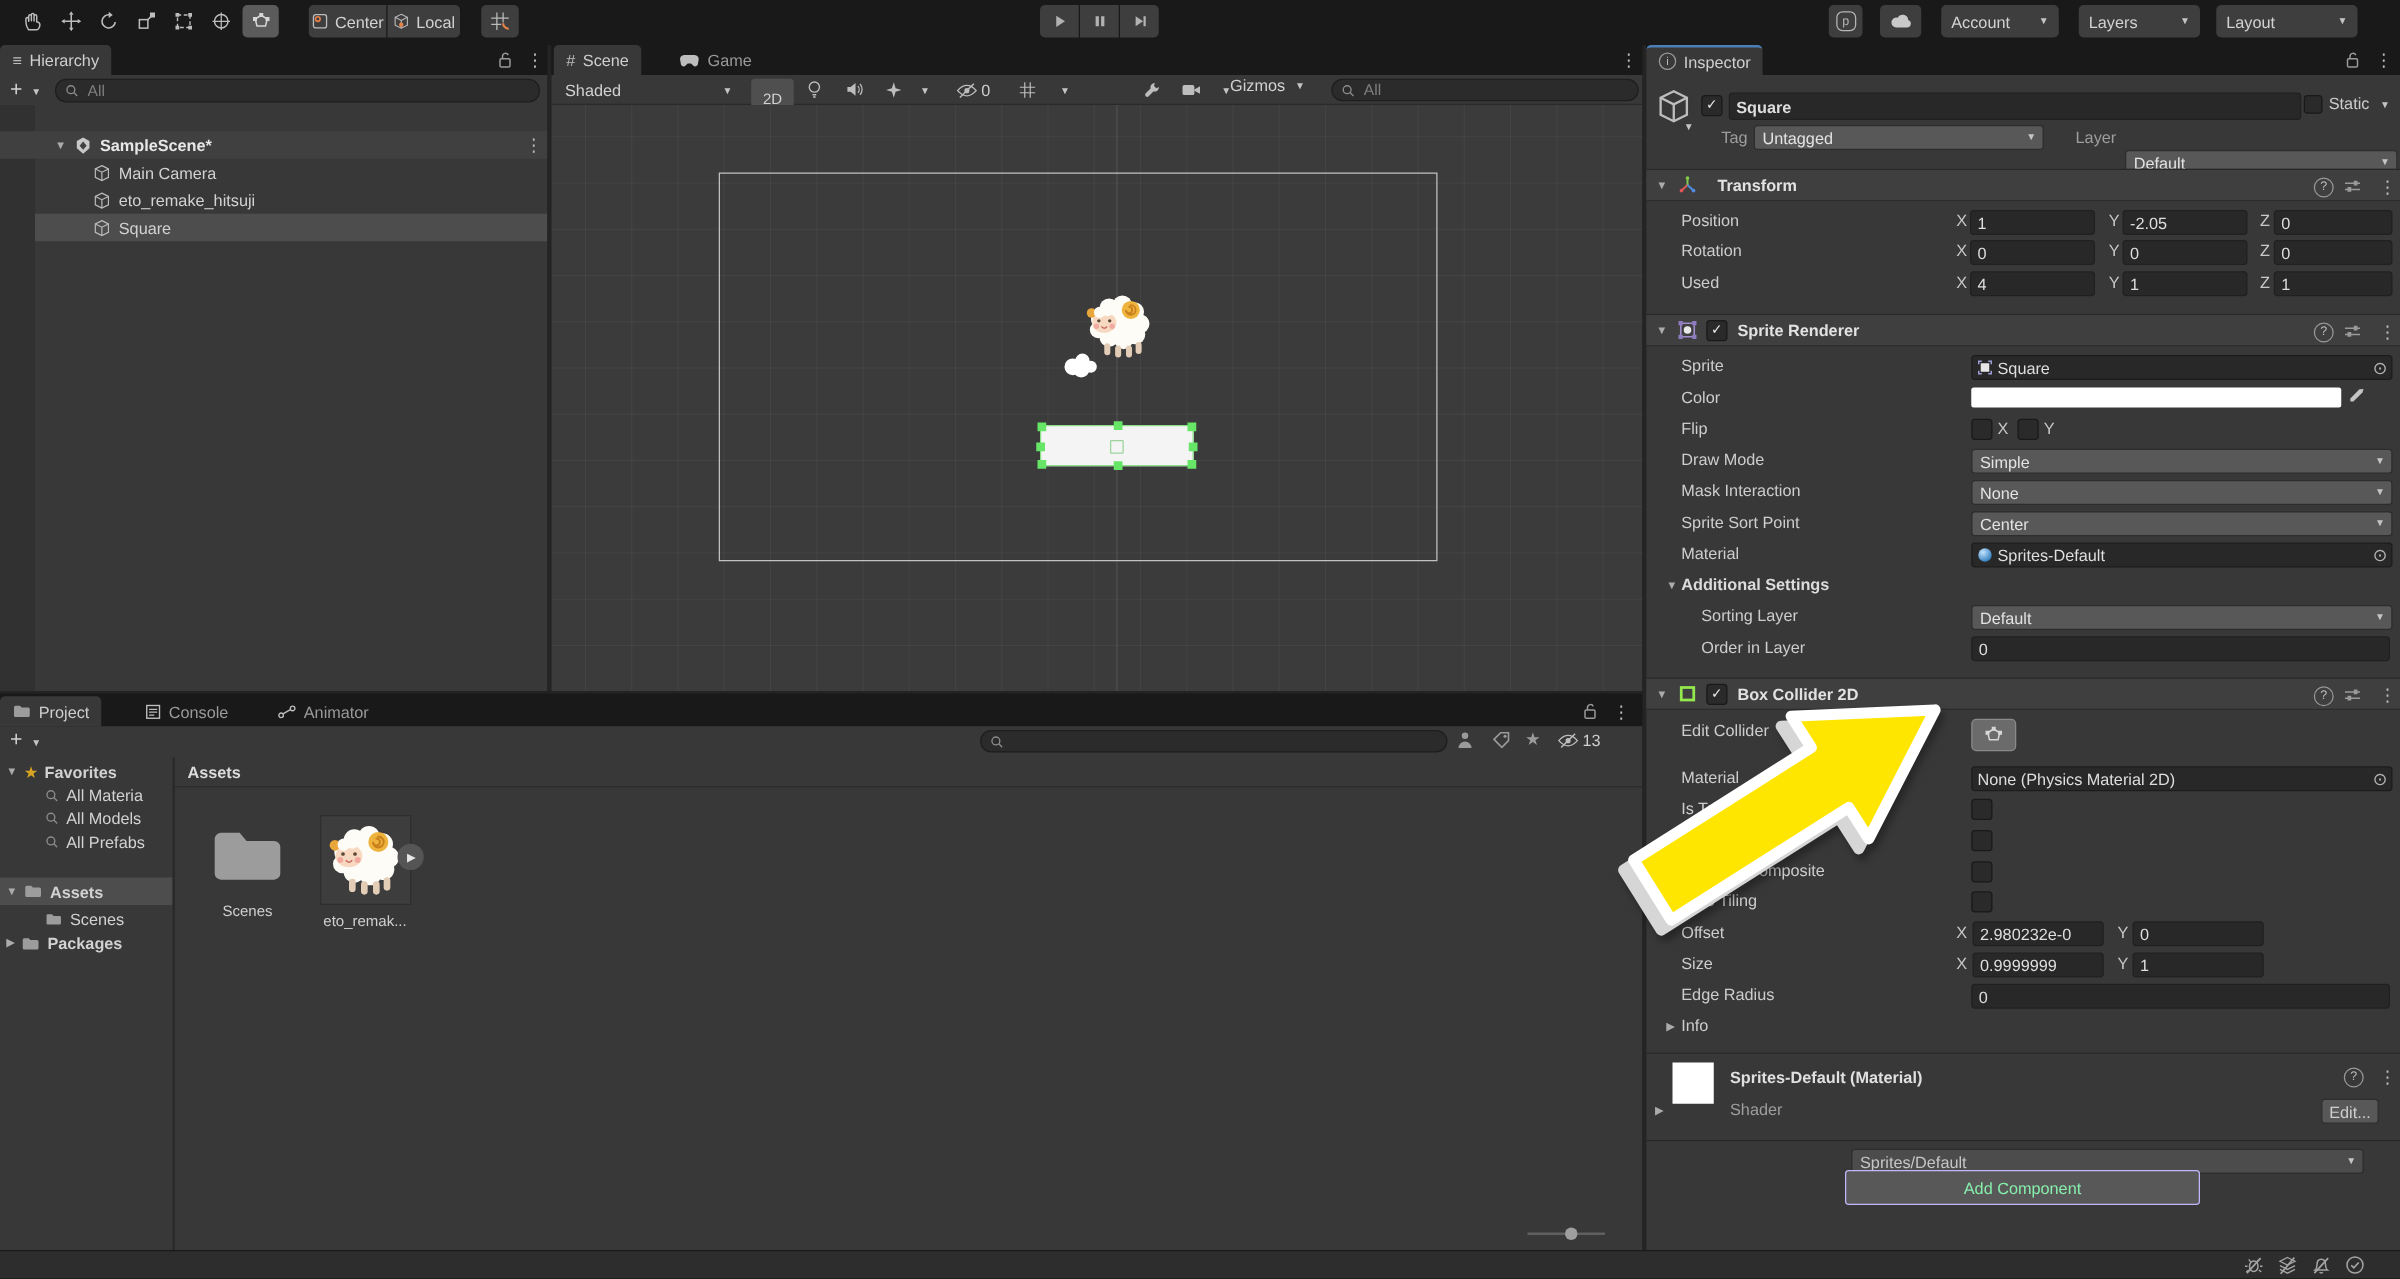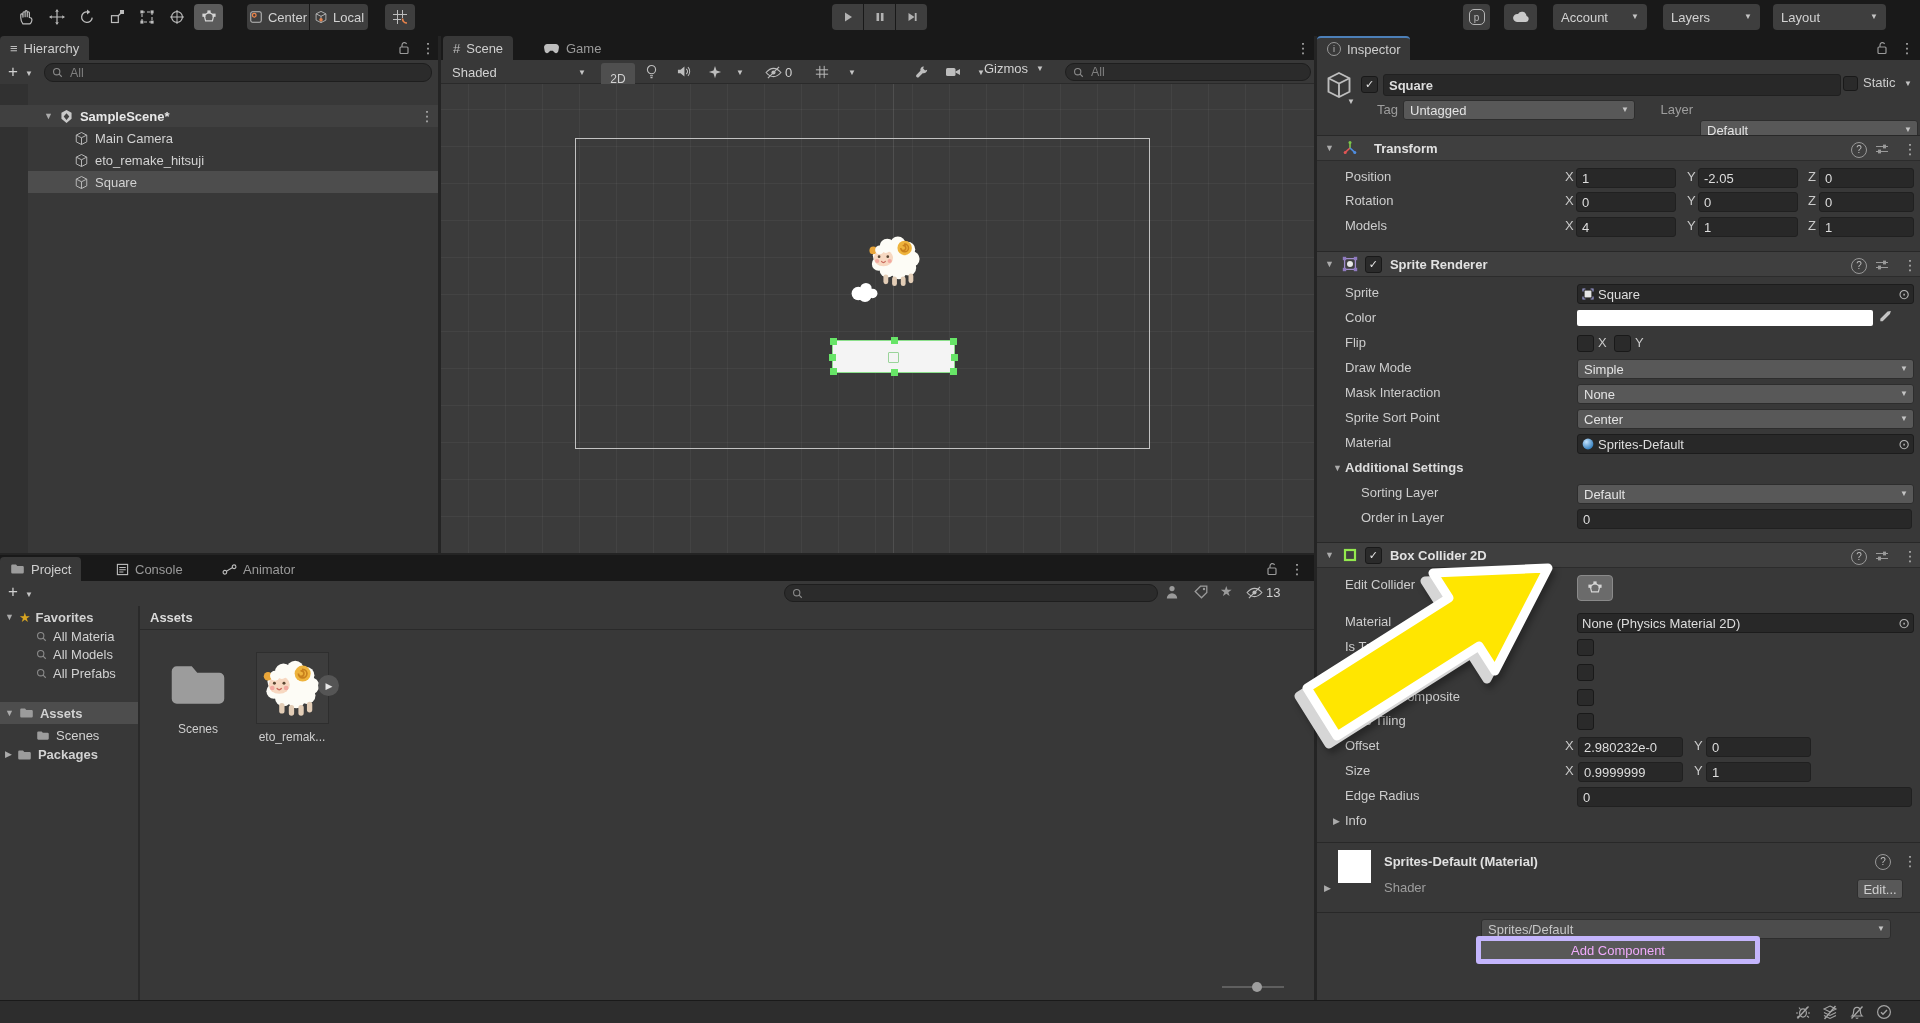--- a/index.html
+++ b/index.html
@@ -713,21 +713,21 @@
       <span class="abs axl" style="left:370px;line-height:20px;">Y</span>
       <div class="abs field" style="left:381px;top:1px;width:88px;">
           <span>0</span>
         </div>
       <span class="abs axl" style="left:491px;line-height:20px;">Z</span>
       <div class="abs field" style="left:502px;top:1px;width:83px;">
           <span>0</span>
         </div>
     </div>
     <div class="irow" style="top:156px;">
-      <span class="l">Models</span>
+      <span class="l">Used</span>
       <span class="abs axl" style="left:248px;line-height:20px;">X</span>
       <div class="abs field" style="left:259px;top:1px;width:88px;">
           <span>4</span>
         </div>
       <span class="abs axl" style="left:370px;line-height:20px;">Y</span>
       <div class="abs field" style="left:381px;top:1px;width:88px;">
           <span>1</span>
         </div>
       <span class="abs axl" style="left:491px;line-height:20px;">Z</span>
       <div class="abs field" style="left:502px;top:1px;width:83px;">
@@ -910,21 +910,21 @@
     <span class="abs lbl dim" style="left:67px;top:818px;">Shader</span>
     <div class="abs dd" style="left:128px;top:819px;width:386px;background:#4c4c4c;color:#c6c6c6;margin-left:36px;">
       <span>Sprites/Default</span>
         <span class="caret">▼</span>
     </div>
     <div class="abs flex" style="left:540px;top:819px;width:46px;height:20px;background:#585858;border:1px solid #2e2e2e;border-radius:3px;justify-content:center;box-sizing:border-box;color:#cfcfcf;">
       <span>Edit...</span>
     </div>
     <div class="abs" style="left:0;top:852px;width:603px;height:1px;background:#282828;"></div>
 
-    <div class="abs flex" style="left:159px;top:876px;width:284px;height:28px;background:#585858;border:5px solid #c4b5fd;border-radius:3px;justify-content:center;box-sizing:border-box;color:#f0abfc;">
+    <div class="abs flex" style="left:159px;top:876px;width:284px;height:28px;background:#585858;border:1px solid #c4b5fd;border-radius:3px;justify-content:center;box-sizing:border-box;color:#86efac;">
       <span>Add Component</span>
     </div>
   </div>
 
   <div class="abs" style="left:0;top:1000px;width:1920px;height:23px;background:#2d2d2d;border-top:1px solid #1a1a1a;box-sizing:border-box;">
     <div class="abs" style="left:1795px;top:3px;">
         <svg width="16" height="16">
           <use href="#i-bugslash"></use>
         </svg>
       </div>

